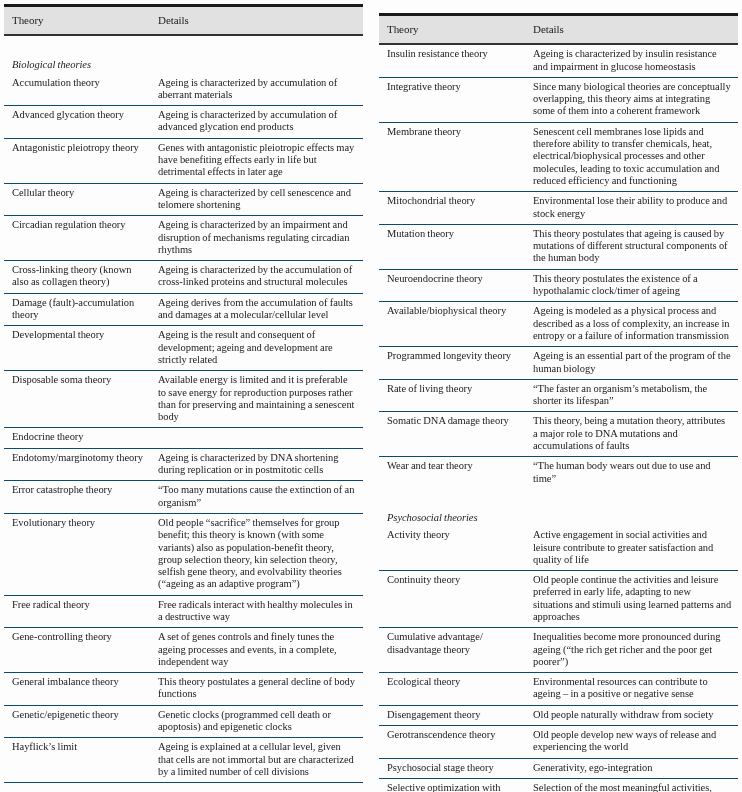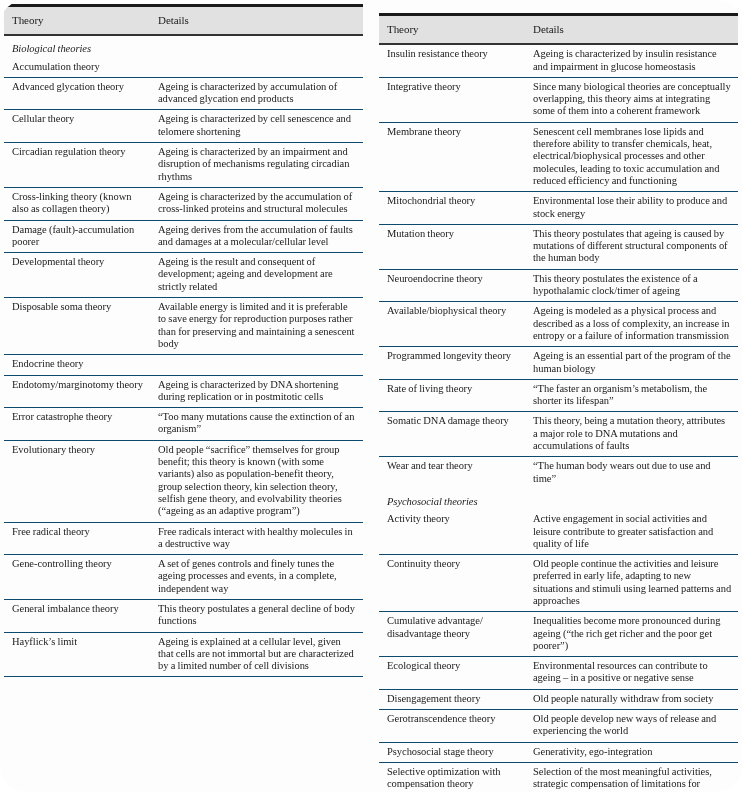--- a/index.html
+++ b/index.html
@@ -9,21 +9,20 @@
     font-family: "Liberation Serif", "DejaVu Serif", serif;
     color: #1b1b1b;
   }
   .page {
     width: 742px;
     height: 792px;
     box-sizing: border-box;
     padding: 4px 4px 0 4px;
     background: #fdfdfd;
     overflow: hidden;
-    border-radius: 25px;
   }
   .tables {
     display: flex;
     gap: 16px;
     align-items: stretch;
     border-bottom: 3px solid #1a1a1a;
     min-height: 779px;
     box-sizing: border-box;
   }
   .tbl {
@@ -49,21 +48,21 @@
   .row {
     display: flex;
     border-top: 1px solid #0c4a6e;
     padding: 3px 0 4px 8px;
   }
   .row.no-line {
     border-top: none;
   }
   .section {
     font-style: italic;
-    padding: 7px 0 2px 8px;
+    padding: 23px 0 2px 8px;
   }
   .c1 {
     flex: 0 0 138px;
     padding-right: 8px;
   }
   .c2 {
     flex: 1;
     padding-right: 6px;
   }
 </style>
@@ -73,39 +72,44 @@
 <div class="page">
   <div class="tables">
     <section class="tbl">
         <div class="thead">
           <span class="c1">Theory</span>
           <span class="c2">Details</span>
         </div>
         <div class="section">Biological theories</div>
         <div class="row no-line">
           <div class="c1">Accumulation theory</div>
+          <div class="c2">Ageing is characterized by accumulation of aberrant materials</div>
         </div>
         <div class="row">
           <div class="c1">Advanced glycation theory</div>
           <div class="c2">Ageing is characterized by accumulation of advanced glycation end products</div>
         </div>
         <div class="row">
+          <div class="c1">Antagonistic pleiotropy theory</div>
+          <div class="c2">Genes with antagonistic pleiotropic effects may have benefiting effects early in life but detrimental effects in later age</div>
+        </div>
+        <div class="row">
           <div class="c1">Cellular theory</div>
           <div class="c2">Ageing is characterized by cell senescence and telomere shortening</div>
         </div>
         <div class="row">
           <div class="c1">Circadian regulation theory</div>
           <div class="c2">Ageing is characterized by an impairment and disruption of mechanisms regulating circadian rhythms</div>
         </div>
         <div class="row">
           <div class="c1">Cross-linking theory (known also as collagen theory)</div>
           <div class="c2">Ageing is characterized by the accumulation of cross-linked proteins and structural molecules</div>
         </div>
         <div class="row">
-          <div class="c1">Damage (fault)-accumulation poorer</div>
+          <div class="c1">Damage (fault)-accumulation theory</div>
           <div class="c2">Ageing derives from the accumulation of faults and damages at a molecular/cellular level</div>
         </div>
         <div class="row">
           <div class="c1">Developmental theory</div>
           <div class="c2">Ageing is the result and consequent of development; ageing and development are strictly related</div>
         </div>
         <div class="row">
           <div class="c1">Disposable soma theory</div>
           <div class="c2">Available energy is limited and it is preferable to save energy for reproduction purposes rather than for preserving and maintaining a senescent body</div>
         </div>
@@ -128,20 +132,24 @@
           <div class="c1">Free radical theory</div>
           <div class="c2">Free radicals interact with healthy molecules in a destructive way</div>
         </div>
         <div class="row">
           <div class="c1">Gene-controlling theory</div>
           <div class="c2">A set of genes controls and finely tunes the ageing processes and events, in a complete, independent way</div>
         </div>
         <div class="row">
           <div class="c1">General imbalance theory</div>
           <div class="c2">This theory postulates a general decline of body functions</div>
+        </div>
+        <div class="row">
+          <div class="c1">Genetic/epigenetic theory</div>
+          <div class="c2">Genetic clocks (programmed cell death or apoptosis) and epigenetic clocks</div>
         </div>
         <div class="row">
           <div class="c1">Hayflick’s limit</div>
           <div class="c2">Ageing is explained at a cellular level, given that cells are not immortal but are characterized by a limited number of cell divisions</div>
         </div>
         <div class="row"></div>
       </section>
     <section class="tbl tbl-right">
         <div class="thead">
           <span class="c1">Theory</span>

